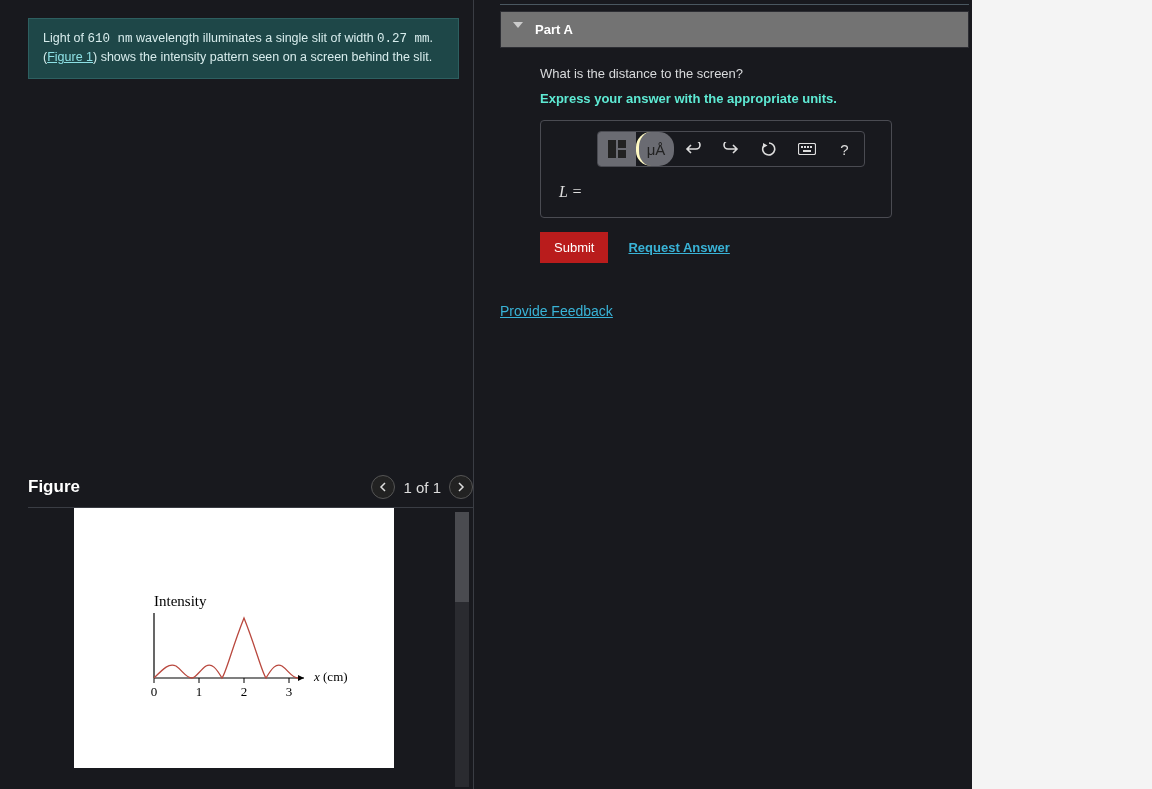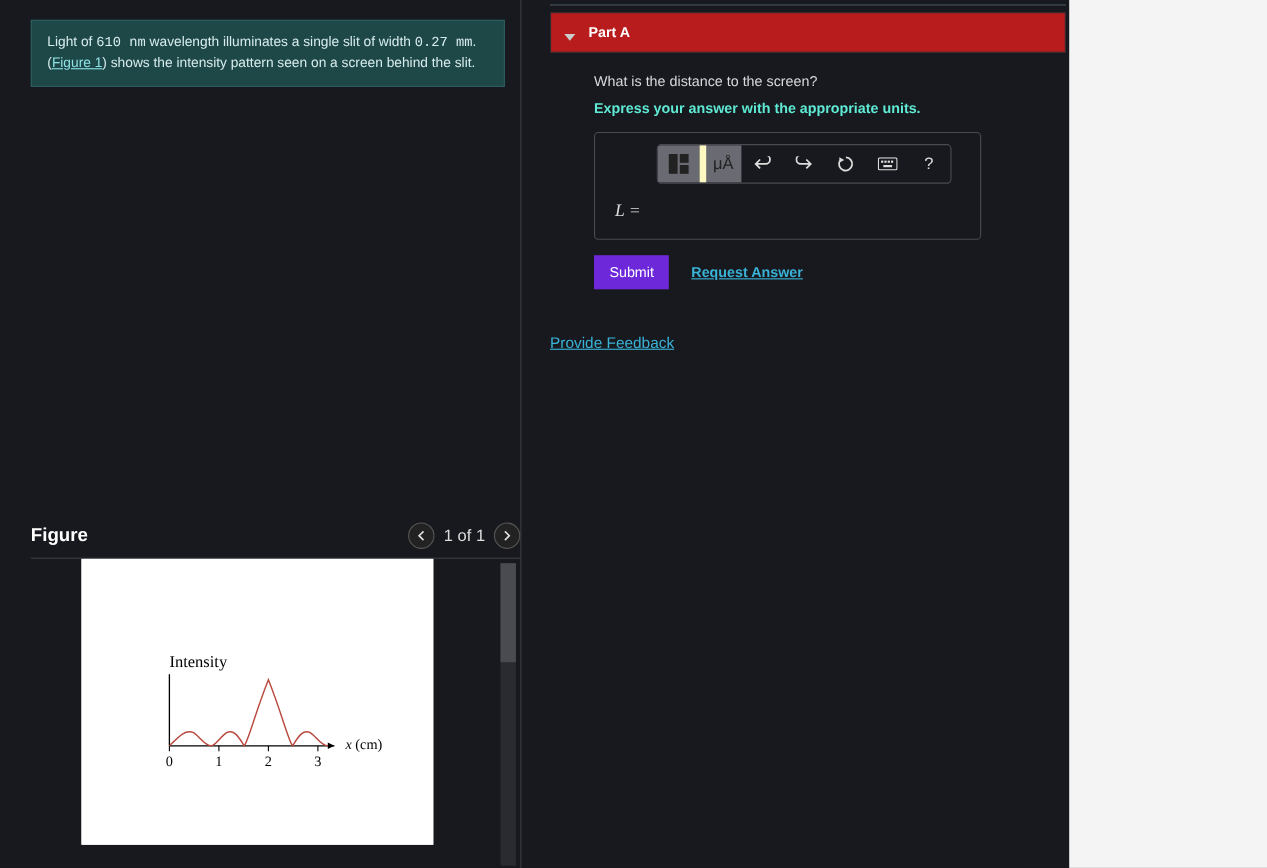--- a/index.html
+++ b/index.html
@@ -80,25 +80,25 @@
     flex: 1;
     position: relative;
     padding: 0;
   }
   .rp-inner {
     width: 495px;
   }
   .thin-rule { border-top: 1px solid #4a5760; margin: 4px 0 0 26px; }
   .part-header {
     margin: 6px 0 16px 26px;
-    background: #b91c1c;
+    background: #737373;
     border: 1px solid #2c2d33;
     padding: 10px 12px;
     display: flex;
-    align-items: flex-end;
+    align-items: flex-start;
     gap: 12px;
     cursor: pointer;
   }
   .tri-down {
     width: 0; height: 0;
     border-left: 5px solid transparent;
     border-right: 5px solid transparent;
     border-top: 6px solid #ccc;
   }
   .part-label { font-weight: bold; color: #fff; font-size: 13px; }
@@ -122,21 +122,21 @@
   }
   .tb-btn {
     min-width: 38px; height: 34px;
     display: flex; align-items: center; justify-content: center;
     cursor: pointer;
     color: #ddd;
     border-right: 1px solid rgba(0,0,0,0);
     font-size: 15px;
   }
   .tb-btn.grey { background: #6a6b72; color: #222; }
-  .tb-btn.grey + .tb-btn.grey { border-left: 6px solid #fef9c3; }
+  .tb-btn.grey + .tb-btn.grey { border-left: 3px solid #fef9c3; border-radius: 15px; }
   .tb-btn.dark { background: transparent; }
   .templates-icon {
     display: grid;
     grid-template-columns: 8px 8px;
     grid-template-rows: 8px 8px;
     gap: 2px;
   }
   .templates-icon span { background: #222; display: block; }
   .templates-icon span:nth-child(1){ grid-row: 1 / span 2; grid-column: 1; height: 18px;}
   .input-row { display: flex; align-items: stretch; margin-top: 16px; }
@@ -157,21 +157,21 @@
     font-family: "Times New Roman", serif;
     font-style: italic;
     font-size: 20px;
     padding: 0 10px;
   }
   .val-input { width: 145px; border-right: none; }
   .unit-input { width: 145px; }
   .val-input::placeholder, .unit-input::placeholder { color: #9aa0a6; font-style: italic; }
   .actions { margin-top: 14px; display: flex; align-items: center; gap: 20px; }
   .submit-btn {
-    background: #6d28d9;
+    background: #b91c1c;
     color: #fff;
     border: none;
     padding: 8px 14px;
     font-size: 13px;
     cursor: pointer;
   }
   .req-ans { color: #39b3d7; text-decoration: underline; font-weight: bold; font-size: 13px; cursor: pointer; }
   .feedback-link {
     display: inline-block;
     margin: 40px 0 0 26px;

